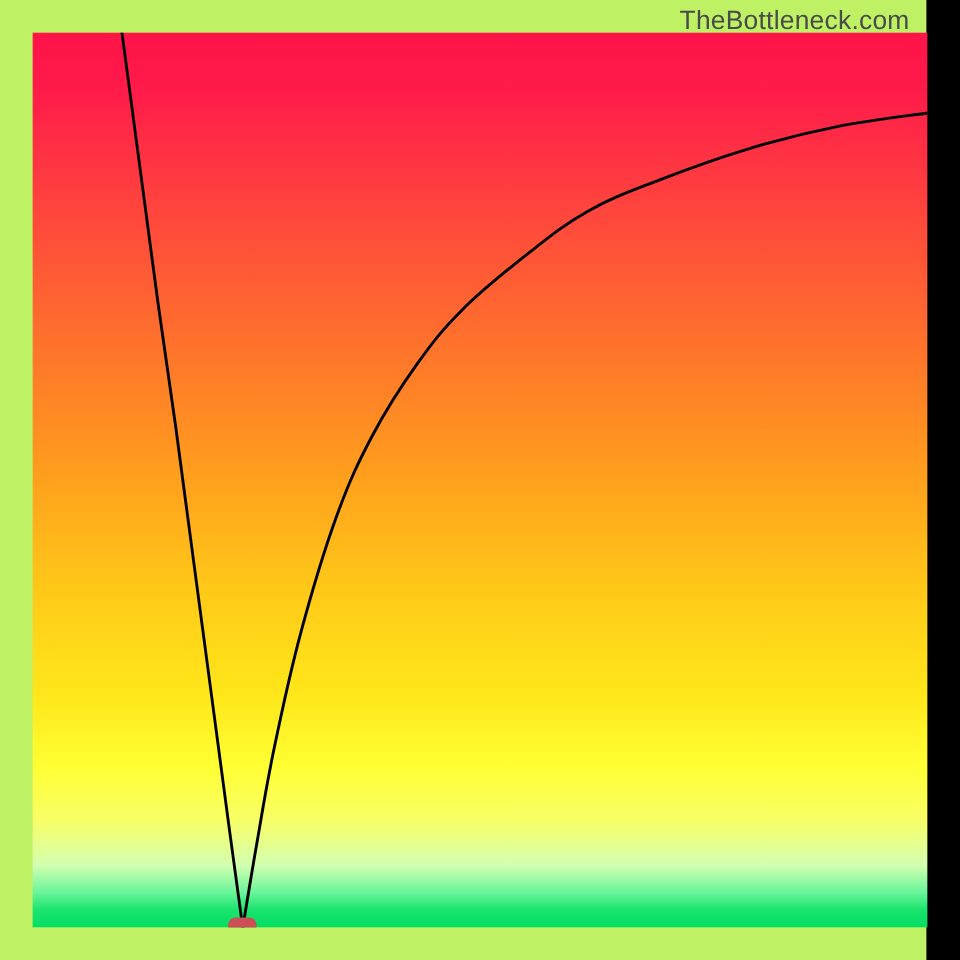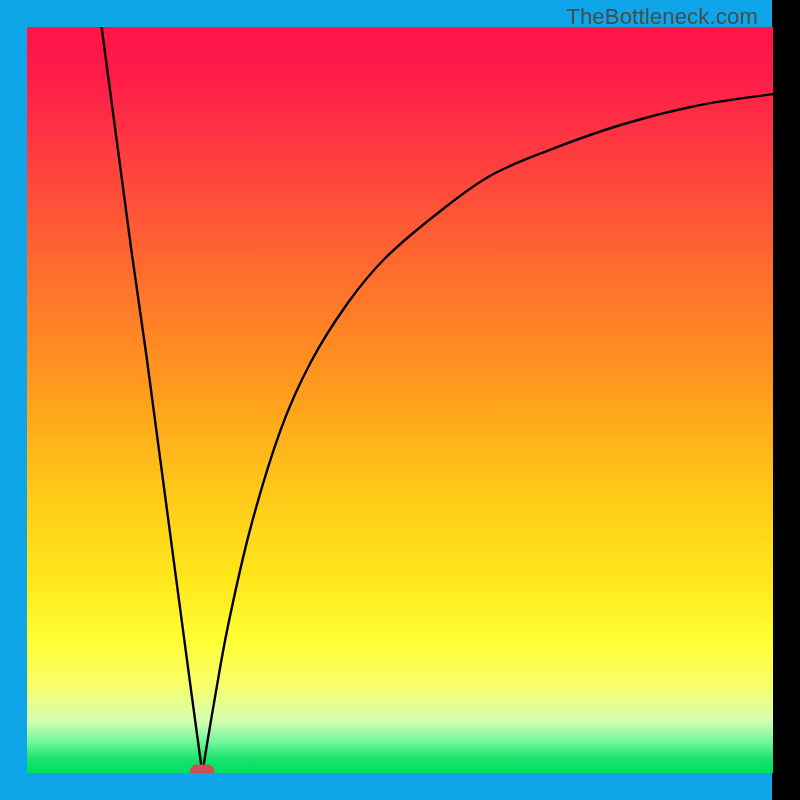--- a/index.html
+++ b/index.html
@@ -8,21 +8,21 @@
     width: 800px;
     height: 800px;
     background: #000;
     font-family: Arial, Helvetica, sans-serif;
     overflow: hidden;
   }
   .frame {
     position: relative;
     width: 772px;
     height: 800px;
-    background: #0ea5e9;
+    background: #bef264;
   }
   .watermark {
     position: absolute;
     top: 4px;
     right: 14px;
     color: #4a4a4a;
     font-size: 22px;
     font-weight: 500;
     letter-spacing: 0.2px;
     z-index: 10;

